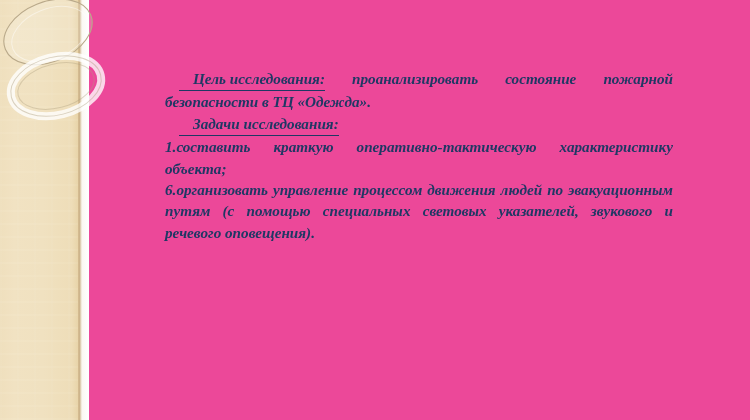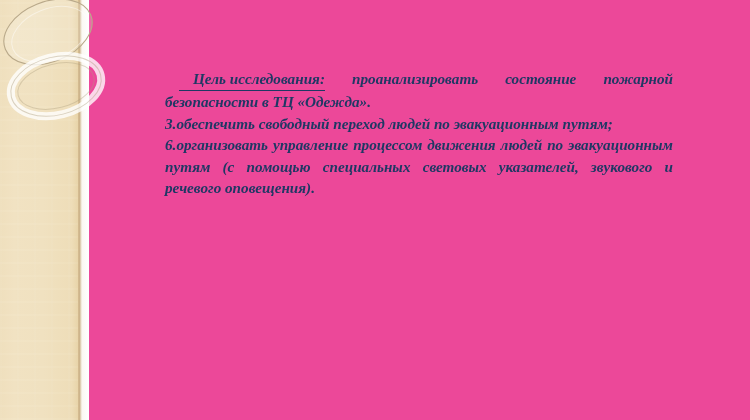--- a/index.html
+++ b/index.html
@@ -127,18 +127,19 @@
       <ellipse cx="56" cy="86" rx="46" ry="29" transform="rotate(-14 56 86)" fill="none" stroke="rgba(255,255,255,0.78)" stroke-width="8"></ellipse>
       <ellipse cx="56" cy="86" rx="46" ry="29" transform="rotate(-14 56 86)" fill="none" stroke="rgba(176,160,128,0.45)" stroke-width="1"></ellipse>
       <ellipse cx="56" cy="86" rx="39" ry="22" transform="rotate(-14 56 86)" fill="none" stroke="rgba(176,160,128,0.4)" stroke-width="1"></ellipse>
     </g>
   </svg>
 
   <div class="content">
 
     <p class="para indent"><span class="lead-underline">Цель исследования:</span> <span>проанализировать состояние пожарной безопасности в ТЦ «Одежда».</span></p>
 
+    <p class="para indent last-justified"><span class="lead-underline">Задачи исследования:</span></p>
 
-    <p class="para">3.обеспечить свободный переход людей по эвакуационным путям;</p>
+    <p class="para">1.составить краткую оперативно-тактическую характеристику объекта;</p>
     <p class="para last-justified">6.организовать управление процессом движения людей по эвакуационным путям (с помощью специальных световых указателей, звукового и речевого оповещения).</p>
 
   </div>
 </div>
 
 </body></html>

